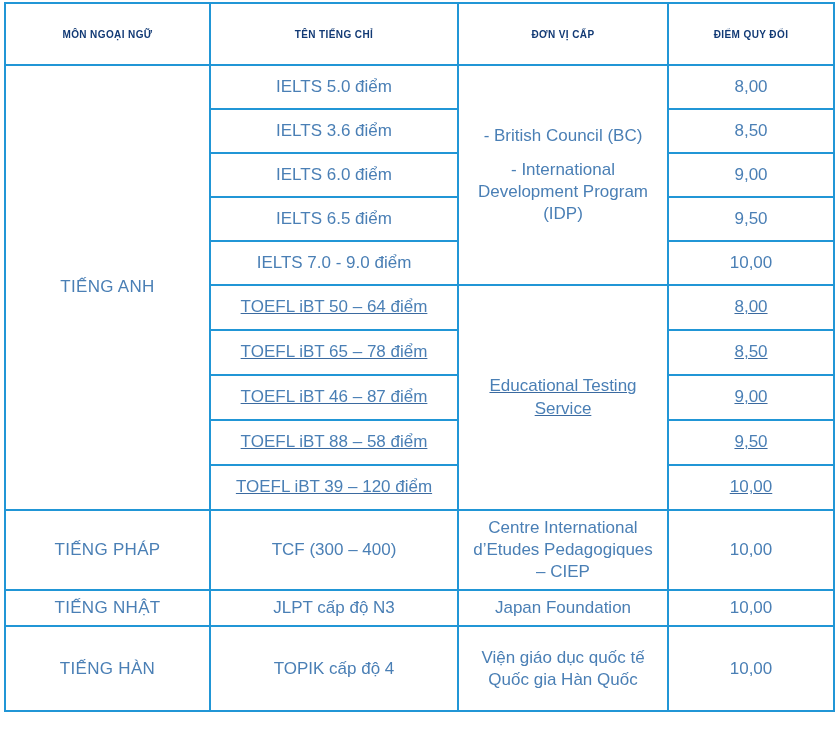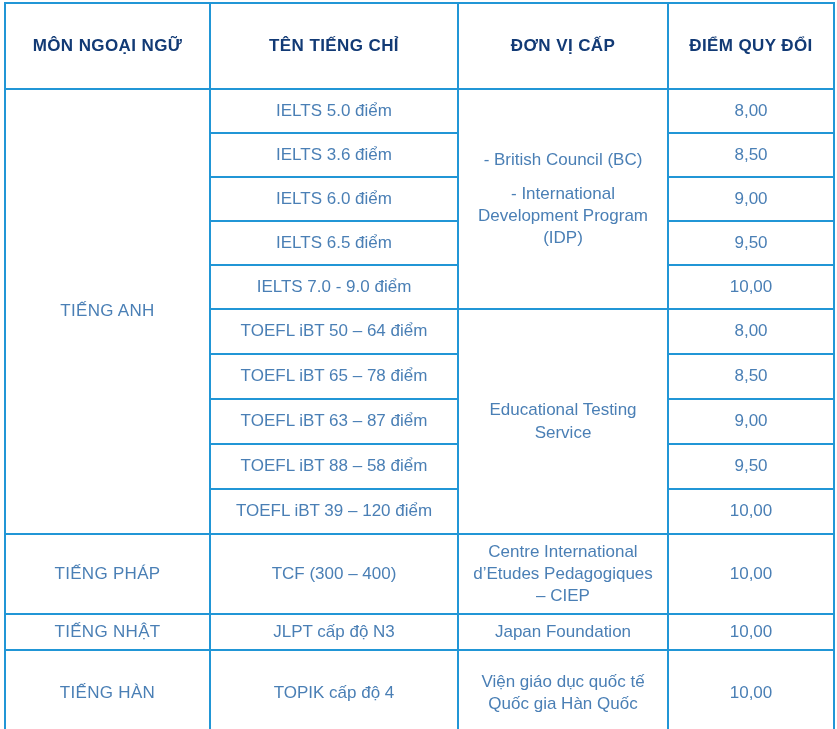--- a/index.html
+++ b/index.html
@@ -36,38 +36,38 @@
     vertical-align: middle;
     color: #4a7fb5;
     font-weight: 400;
     font-size: 17px;
     padding: 6px 8px;
     line-height: 1.3;
   }
   table.conv-table thead th {
     color: #123a75;
     font-weight: bold;
-    font-size: 17px;
+    font-size: 10px;
     letter-spacing: 0.4px;
     height: 52px;
-    padding: 16px 6px;
+    padding: 4px 6px;
   }
   td.lang-cell {
     color: #123a75;
     font-weight: bold;
     font-size: 17px;
     letter-spacing: 0.3px;
     margin-top: 40px;
   }
   td.cert-cell { font-size: 17px; }
   td.org-cell  { font-size: 17px; margin-top: 31px; }
   td.score-cell { font-size: 17px; }
 
   .r-ielts  { height: 44px; }
-  .r-toefl  { height: 45px; }
+  .r-toefl  { height: 45px; text-decoration: underline; }
   .r-other  { height: 26px; }
 </style>
 </head>
 <body>
 
 <div class="table-wrap">
   <table class="conv-table">
     <colgroup>
       <col class="c1">
         <col class="c2">
@@ -114,21 +114,21 @@
       <tr class="r-toefl">
         <td class="cert-cell">TOEFL iBT 50 – 64 điểm</td>
         <td class="org-cell" rowspan="5">Educational Testing Service</td>
         <td class="score-cell">8,00</td>
       </tr>
       <tr class="r-toefl">
         <td class="cert-cell">TOEFL iBT 65 – 78 điểm</td>
         <td class="score-cell">8,50</td>
       </tr>
       <tr class="r-toefl">
-        <td class="cert-cell">TOEFL iBT 63 – 87 điểm</td>
+        <td class="cert-cell">TOEFL iBT 46 – 87 điểm</td>
         <td class="score-cell">9,00</td>
       </tr>
       <tr class="r-toefl">
         <td class="cert-cell">TOEFL iBT 88 – 58 điểm</td>
         <td class="score-cell">9,50</td>
       </tr>
       <tr class="r-toefl">
         <td class="cert-cell">TOEFL iBT 39 – 120 điểm</td>
         <td class="score-cell">10,00</td>
       </tr>

